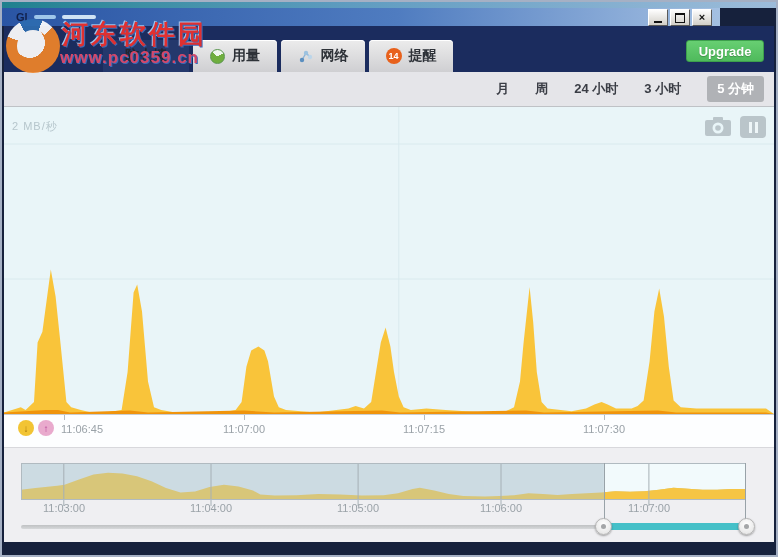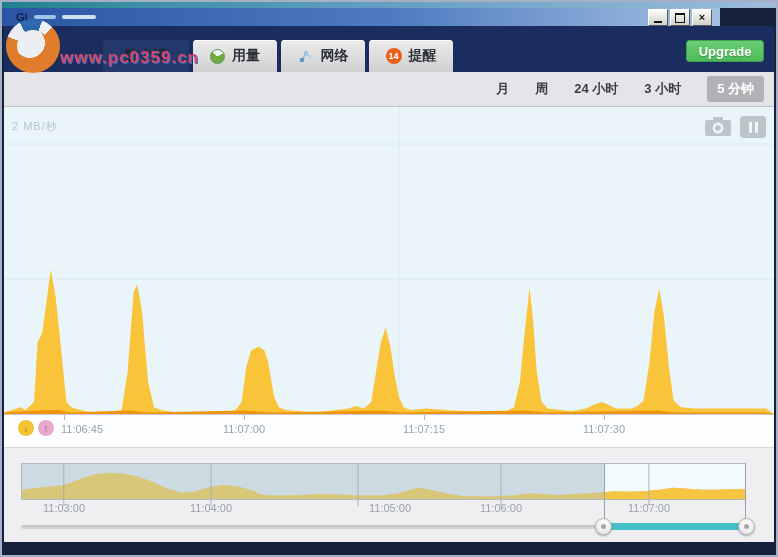--- a/index.html
+++ b/index.html
@@ -206,34 +206,35 @@
         <line x1="42.8" y1="0" x2="42.8" y2="43" stroke="#a6b0b6" stroke-width="1"></line>
         <line x1="190.0" y1="0" x2="190.0" y2="43" stroke="#a6b0b6" stroke-width="1"></line>
         <line x1="337.1" y1="0" x2="337.1" y2="43" stroke="#a6b0b6" stroke-width="1"></line>
         <line x1="480.0" y1="0" x2="480.0" y2="43" stroke="#a6b0b6" stroke-width="1"></line>
         <line x1="627.9" y1="0" x2="627.9" y2="43" stroke="#a6b0b6" stroke-width="1"></line>
         <rect x="0.5" y="0.5" width="724" height="36" fill="none" stroke="#b0bac0"></rect>
       </svg>
     <div id="overview-labels">
         <span class="ov-label" style="left: 60px;">11:03:00</span>
         <span class="ov-label" style="left: 207px;">11:04:00</span>
-        <span class="ov-label" style="left: 354px; margin-left: 32px;">11:05:00</span>
+        <span class="ov-label" style="left: 354px;">11:05:00</span>
         <span class="ov-label" style="left: 497px;">11:06:00</span>
         <span class="ov-label" style="left: 645px;">11:07:00</span>
       </div>
     <div class="sel-edge" id="sel-edge-left" style="left: 600px;"></div>
     <div class="sel-edge" id="sel-edge-right" style="left: 741px;"></div>
     <div id="scroll-track"></div>
     <div id="scroll-range" style="left: 600px; width: 142px;"></div>
     <div class="scroll-handle" id="handle-left" style="left: 591px;">
         <div class="handle-dot"></div>
       </div>
     <div class="scroll-handle" id="handle-right" style="left: 734px;">
         <div class="handle-dot"></div>
       </div>
   </div>
 
   <div class="abs" id="watermark">
     <div id="wm-logo"></div>
+    <div id="wm-name">河东软件园</div>
     <div id="wm-url">www.pc0359.cn</div>
   </div>
 
 </div>
 
 </body></html>

